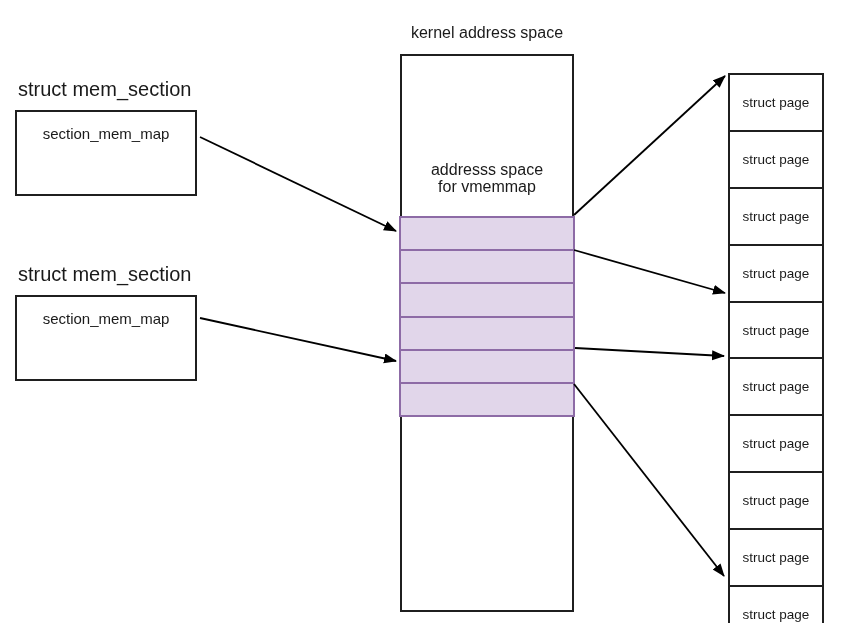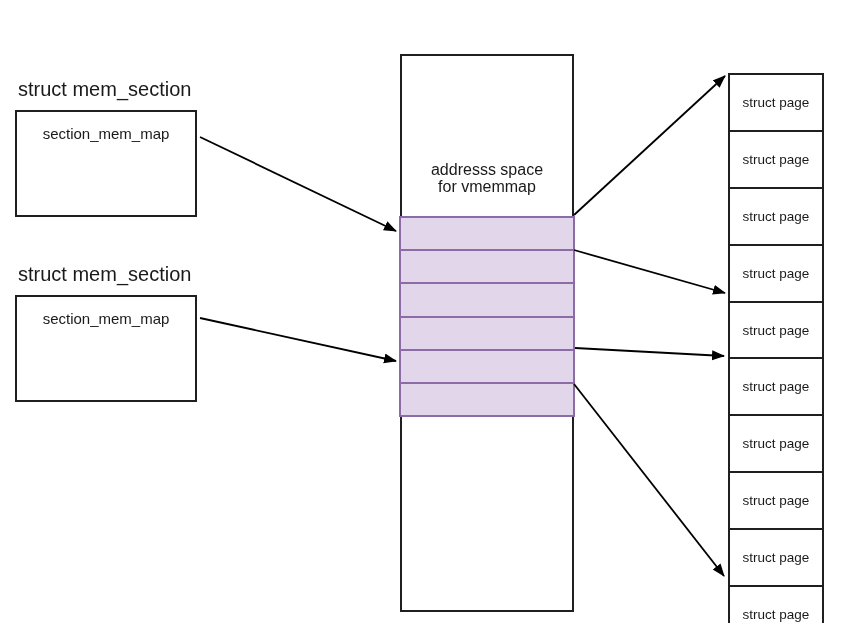--- a/index.html
+++ b/index.html
@@ -36,21 +36,21 @@
     position: absolute;
     left: 18px;
     font-size: 20px;
     color: var(--text);
     white-space: nowrap;
   }
   .mem-section-box {
     position: absolute;
     left: 15px;
     width: 182px;
-    height: 107px;
+    height: 86px;
     border: 2px solid var(--box-border);
     background: var(--background);
   }
   .mem-section-field {
     padding-top: 13px;
     text-align: center;
     font-size: 15px;
     color: var(--text);
   }
   .kernel-box {
@@ -119,20 +119,21 @@
     fill: none;
     marker-end: url(#arrowhead);
   }
   .arrowhead-shape { fill: var(--line); }
 </style>
 </head>
 <body>
 
 <div class="canvas">
 
+  <div class="diagram-title">kernel address space</div>
 
   <div class="mem-section-label" style="top:78px;">struct mem_section</div>
   <div class="mem-section-box" style="top:110px;">
     <div class="mem-section-field">section_mem_map</div>
   </div>
 
   <div class="mem-section-label" style="top:263px;">struct mem_section</div>
   <div class="mem-section-box" style="top:295px;">
     <div class="mem-section-field">section_mem_map</div>
   </div>

